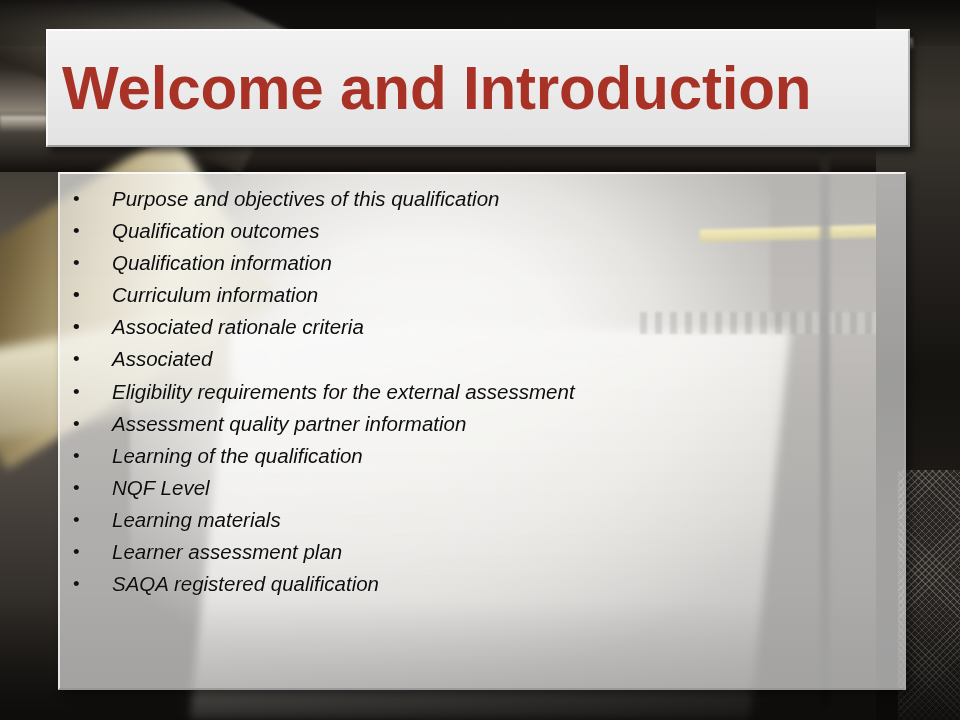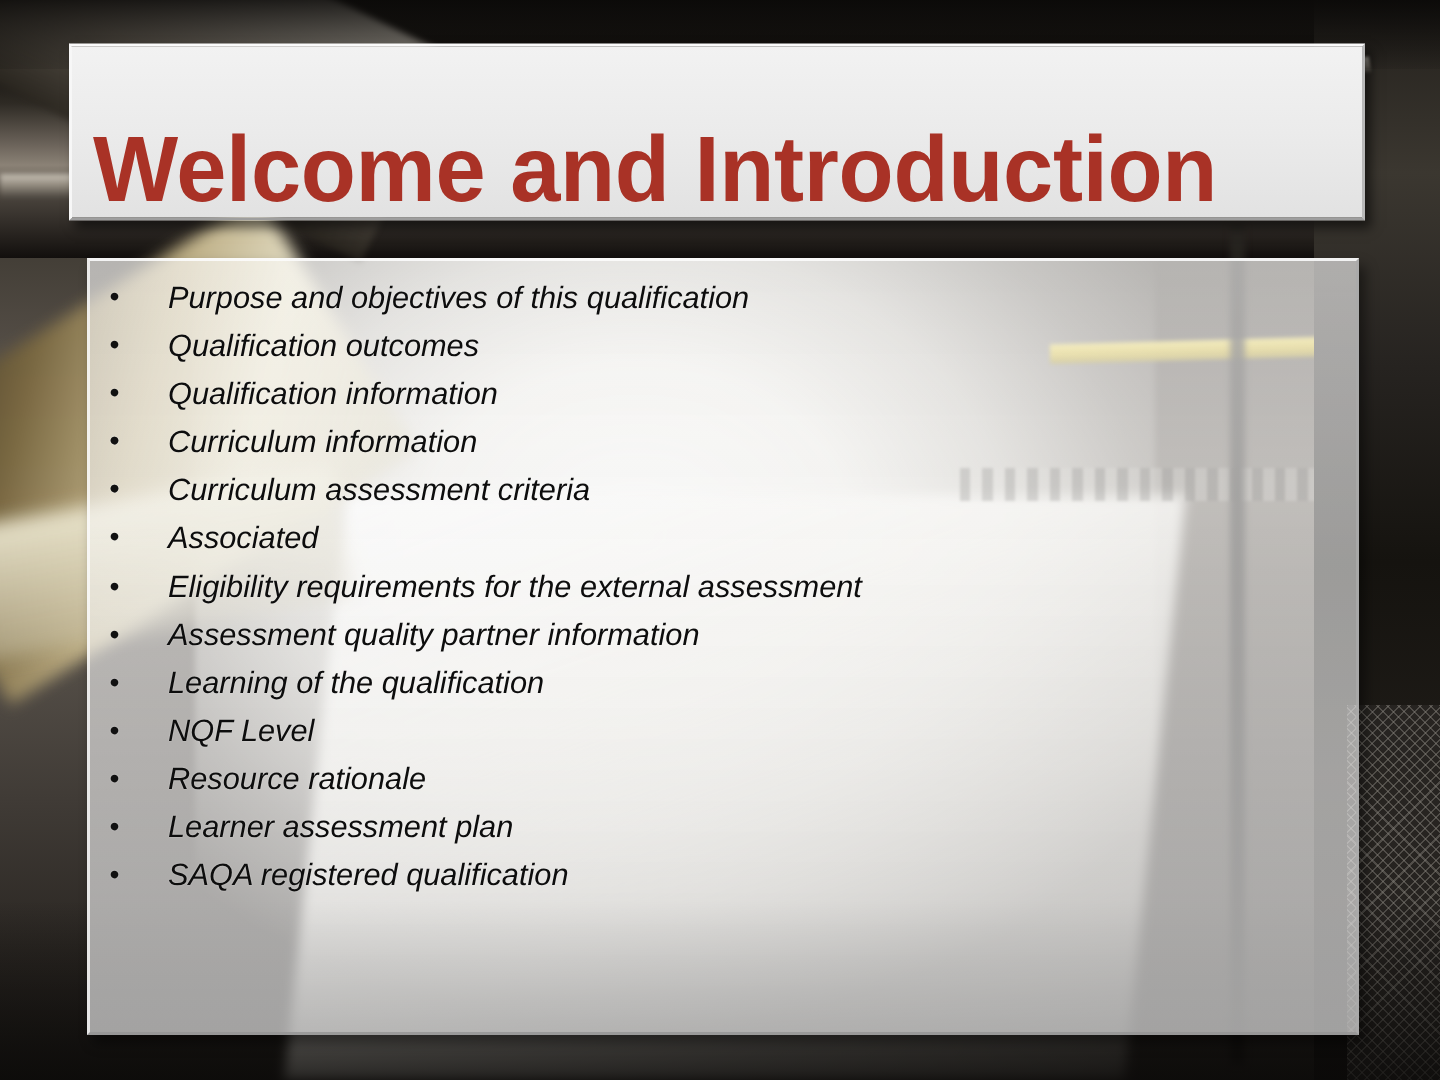--- a/index.html
+++ b/index.html
@@ -185,21 +185,21 @@
     width: 864px;
     height: 118px;
     box-sizing: border-box;
     background: linear-gradient(180deg, #f2f2f2 0%, #ebebeb 50%, #e2e2e2 100%);
     border-top: 2px solid #fbfbfb;
     border-left: 2px solid #f7f7f7;
     border-right: 2px solid #b9b9b9;
     border-bottom: 2px solid #9e9e9e;
     box-shadow: 4px 5px 7px rgba(0,0,0,0.55);
     display: flex;
-    align-items: flex-end;
+    align-items: center;
     padding-left: 14px;
   }
   #title-text {
     font-family: "Liberation Sans Narrow", "Liberation Sans", sans-serif;
     font-size: 62px;
     font-weight: bold;
     color: #a93226;
     letter-spacing: -0.2px;
     line-height: 1;
     white-space: nowrap;
@@ -284,25 +284,25 @@
   </div>
 
   <div id="content-panel">
     <ul id="bullet-list">
         <li class="bullet-item" style="color: rgb(13, 13, 13);"><span class="bullet-dot">•</span><span class="bullet-label">Purpose and objectives of this qualification</span></li>
         <li class="bullet-item" style="color: rgb(13, 13, 13);"><span class="bullet-dot">•</span><span class="bullet-label">Qualification outcomes</span></li>
         <li class="bullet-item" style="color: rgb(13, 13, 13);"><span class="bullet-dot">•</span><span class="bullet-label">Qualification information</span></li>
         <li class="bullet-item" style="color: rgb(13, 13, 13);"><span class="bullet-dot">•</span></li>
         <li class="bullet-item" style="color: rgb(13, 13, 13);"><span class="bullet-dot">•</span><span class="bullet-label">Curriculum information</span></li>
         <li class="bullet-item" style="color: rgb(13, 13, 13);"><span class="bullet-dot">•</span></li>
-        <li class="bullet-item" style="color: rgb(13, 13, 13);"><span class="bullet-dot">•</span><span class="bullet-label">Curriculum assessment criteria</span></li>
+        <li class="bullet-item" style="color: rgb(13, 13, 13);"><span class="bullet-dot">•</span><span class="bullet-label">Associated rationale criteria</span></li>
         <li class="bullet-item" style="color: rgb(13, 13, 13);"><span class="bullet-dot">•</span><span class="bullet-label">Associated</span></li>
         <li class="bullet-item" style="color: rgb(13, 13, 13);"><span class="bullet-dot">•</span><span class="bullet-label">Eligibility requirements for the external assessment</span></li>
         <li class="bullet-item" style="color: rgb(13, 13, 13);"><span class="bullet-dot">•</span><span class="bullet-label">Assessment quality partner information</span></li>
         <li class="bullet-item" style="color: rgb(13, 13, 13);"><span class="bullet-dot">•</span><span class="bullet-label">Learning of the qualification</span></li>
         <li class="bullet-item" style="color: rgb(13, 13, 13);"><span class="bullet-dot">•</span><span class="bullet-label">NQF Level</span></li>
-        <li class="bullet-item" style="color: rgb(13, 13, 13);"><span class="bullet-dot">•</span><span class="bullet-label">Resource rationale</span></li>
+        <li class="bullet-item" style="color: rgb(13, 13, 13);"><span class="bullet-dot">•</span><span class="bullet-label">Learning materials</span></li>
         <li class="bullet-item" style="color: rgb(13, 13, 13);"><span class="bullet-dot">•</span><span class="bullet-label">Learner assessment plan</span></li>
         <li class="bullet-item" style="color: rgb(13, 13, 13);"><span class="bullet-dot">•</span><span class="bullet-label">SAQA registered qualification</span></li>
       </ul>
   </div>
 
 </div>
 
 </body></html>

